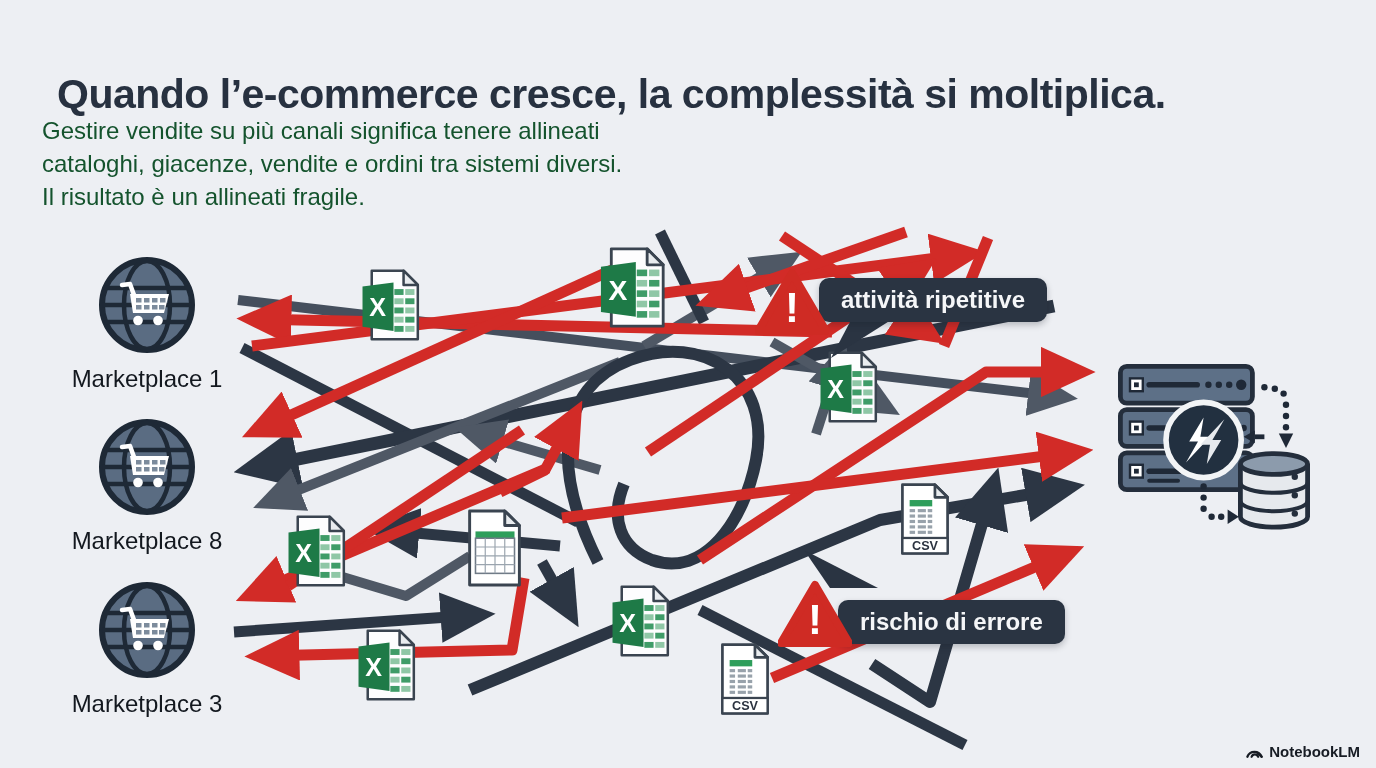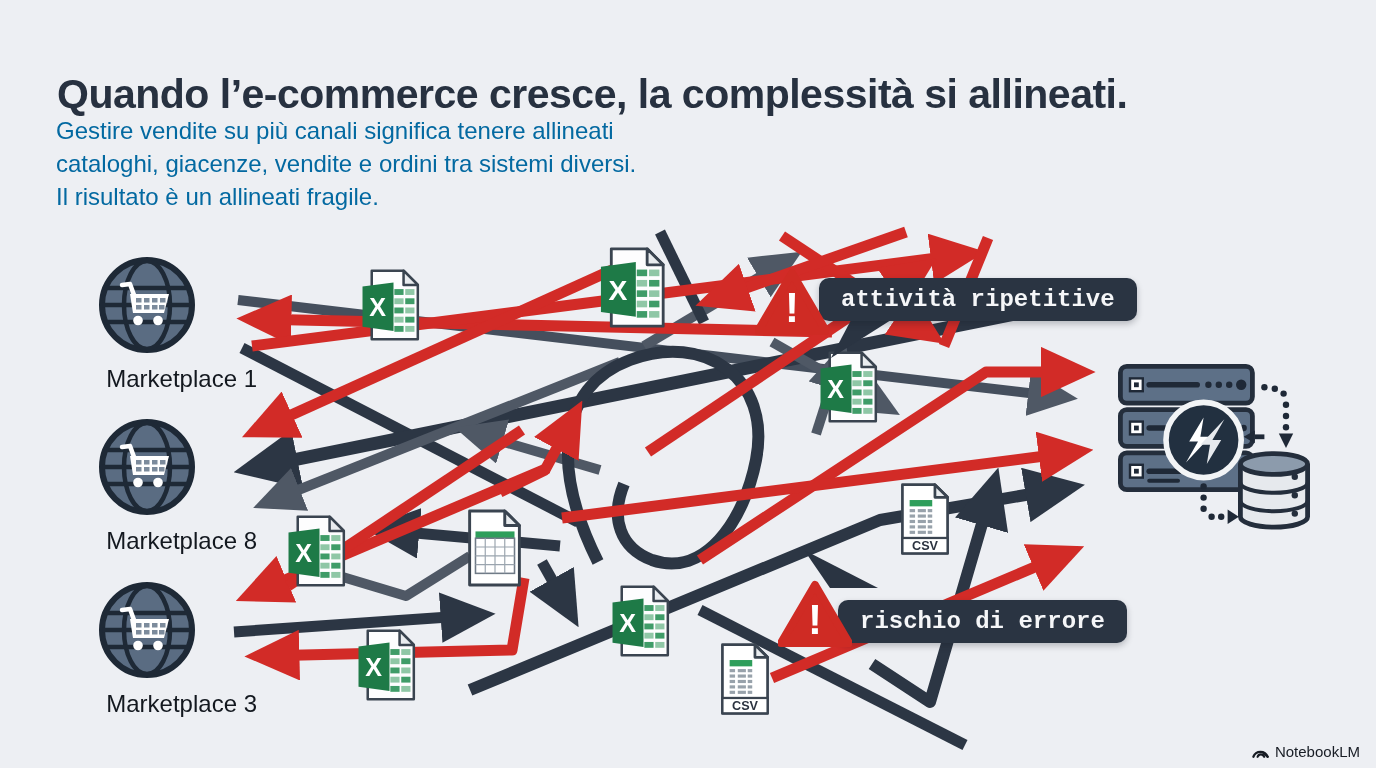--- a/index.html
+++ b/index.html
@@ -7,48 +7,47 @@
   .stage{
     position:relative;width:1376px;height:768px;overflow:hidden;
     background:#edeff3;
   }
   
   .title{
     position:absolute;left:57px;top:44px;width:1260px;
     font-size:41px;font-weight:700;color:#273140;letter-spacing:-0.5px;
   }
   .description{
-    position:absolute;left:56px;top:114px;width:700px;
-    font-size:24px;color:#0369a1;line-height:33px;font-weight:400;
+    position:absolute;left:42px;top:114px;width:700px;
+    font-size:24px;color:#14532d;line-height:33px;font-weight:400;
   }
   
   .arrows{position:absolute;left:0;top:0;width:1376px;height:768px;}
   
   .mp{position:absolute;width:220px;text-align:center;}
   .mp svg{display:block;margin:0 auto;}
-  .mp-label{margin-top:10px;font-size:24px;color:#13181f;font-weight:400;text-align:right;}
+  .mp-label{margin-top:10px;font-size:24px;color:#13181f;font-weight:400;}
   
   .file-icon{position:absolute;}
   
   .callout{position:absolute;z-index:6;}
   .callout .bubble{
     position:absolute;background:#2a3442;color:#f5f6f8;border-radius:10px;
     font-size:24px;font-weight:700;padding:8px 22px;white-space:nowrap;
     box-shadow:0 3px 6px rgba(20,25,35,.25);
-    font-family:Liberation Mono, monospace;
   }
   .callout .tail{position:absolute;}
   .callout .warn{position:absolute;z-index:7;}
   
   .erp{position:absolute;left:1108px;top:360px;width:212px;text-align:center;z-index:5;}
   .erp-label{margin-top:6px;font-size:24px;color:#13181f;}
   
   .watermark{
     position:absolute;right:16px;bottom:8px;display:flex;align-items:center;gap:5px;
-    color:#171c24;font-size:15px;font-weight:400;
+    color:#171c24;font-size:15px;font-weight:700;
   }
 </style>
 </head>
 <body>
 
 <div class="stage">
 
   <svg width="0" height="0" style="position:absolute" aria-hidden="true">
     <defs>
 
@@ -192,21 +191,21 @@
             <circle cx="112" cy="172" r="4"></circle>
             <circle cx="112" cy="186" r="4"></circle>
           <circle cx="122" cy="196" r="4"></circle>
             <circle cx="134" cy="196" r="4"></circle>
         </g>
         <polygon points="142,187 142,205 156,196" fill="#1f2937"></polygon>
       </symbol>
     </defs>
   </svg>
 
-  <h1 class="title">Quando l’e-commerce cresce, la complessità si allineati.</h1>
+  <h1 class="title">Quando l’e-commerce cresce, la complessità si moltiplica.</h1>
   <div class="description">
     <div>Gestire vendite su più canali significa tenere allineati</div>
     <div>cataloghi, giacenze, vendite e ordini tra sistemi diversi.</div>
     <div>Il risultato è un allineati fragile.</div>
   </div>
 
   <svg class="arrows" viewBox="0 0 1376 768">
     <defs>
       <marker id="mr" markerWidth="5" markerHeight="4.6" refX="3.4" refY="2.3" orient="auto" markerUnits="strokeWidth">
         <path d="M0,0 L5,2.3 L0,4.6 z" fill="#d22b27"></path>

